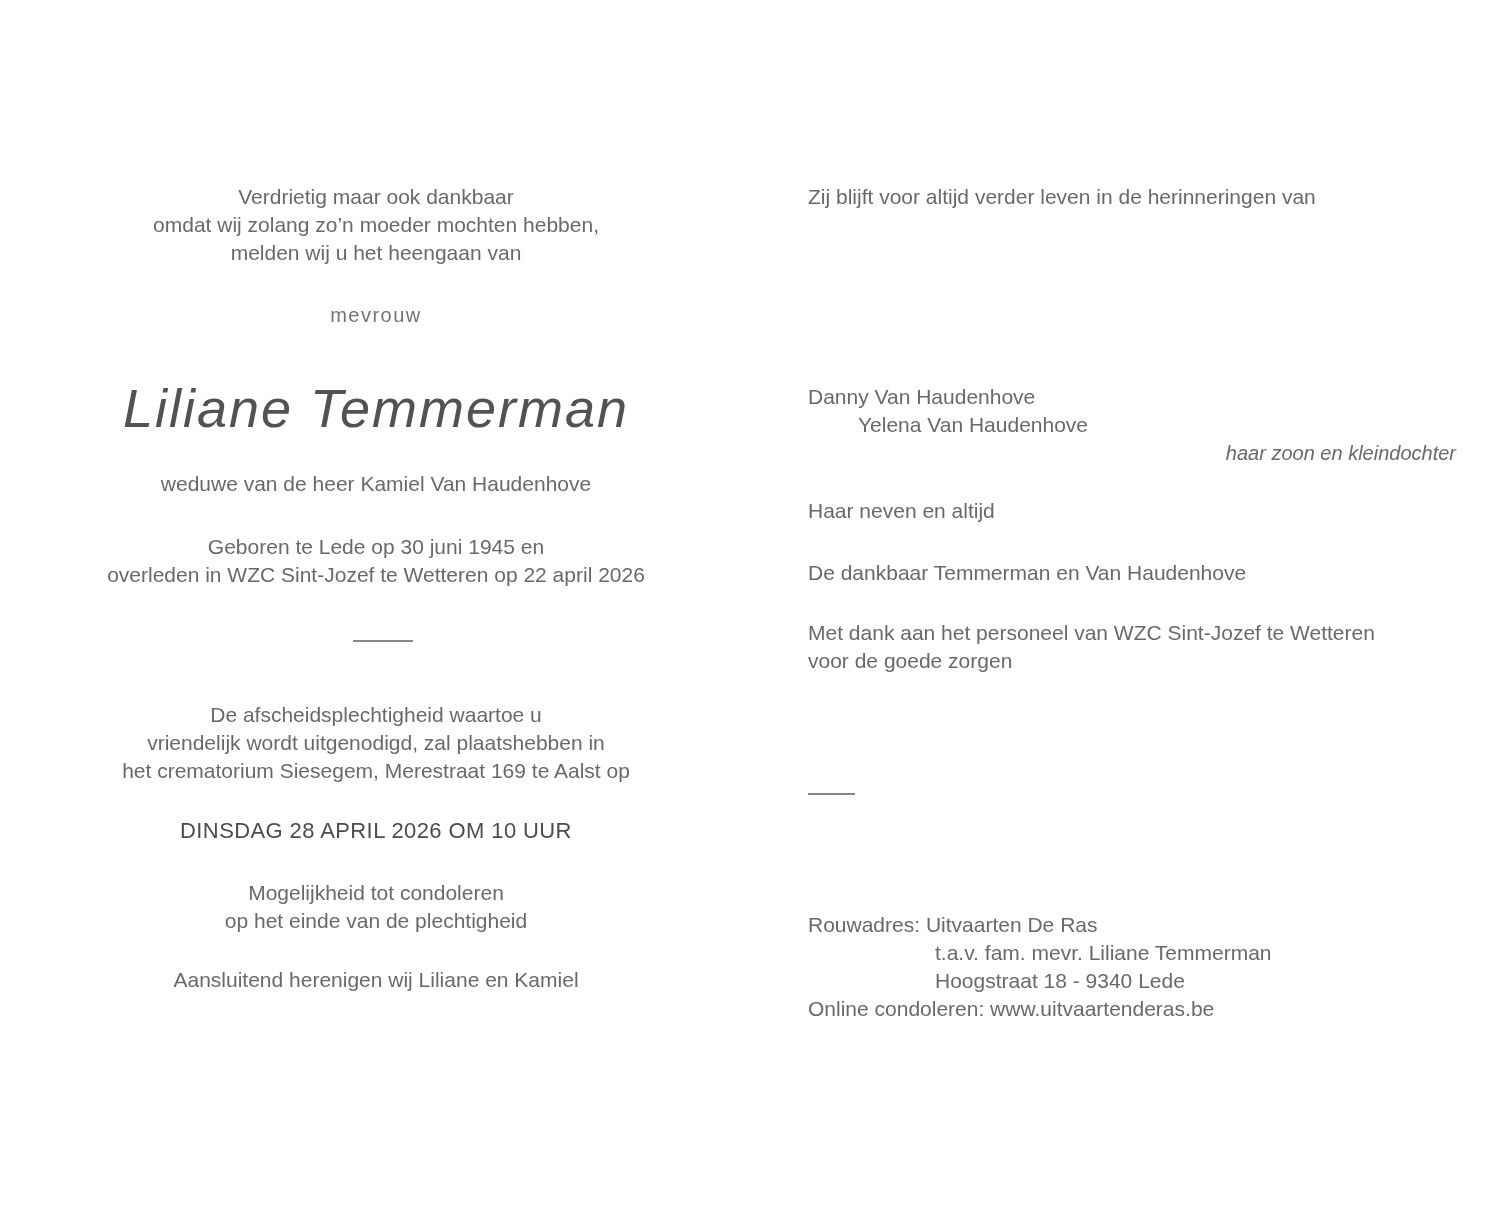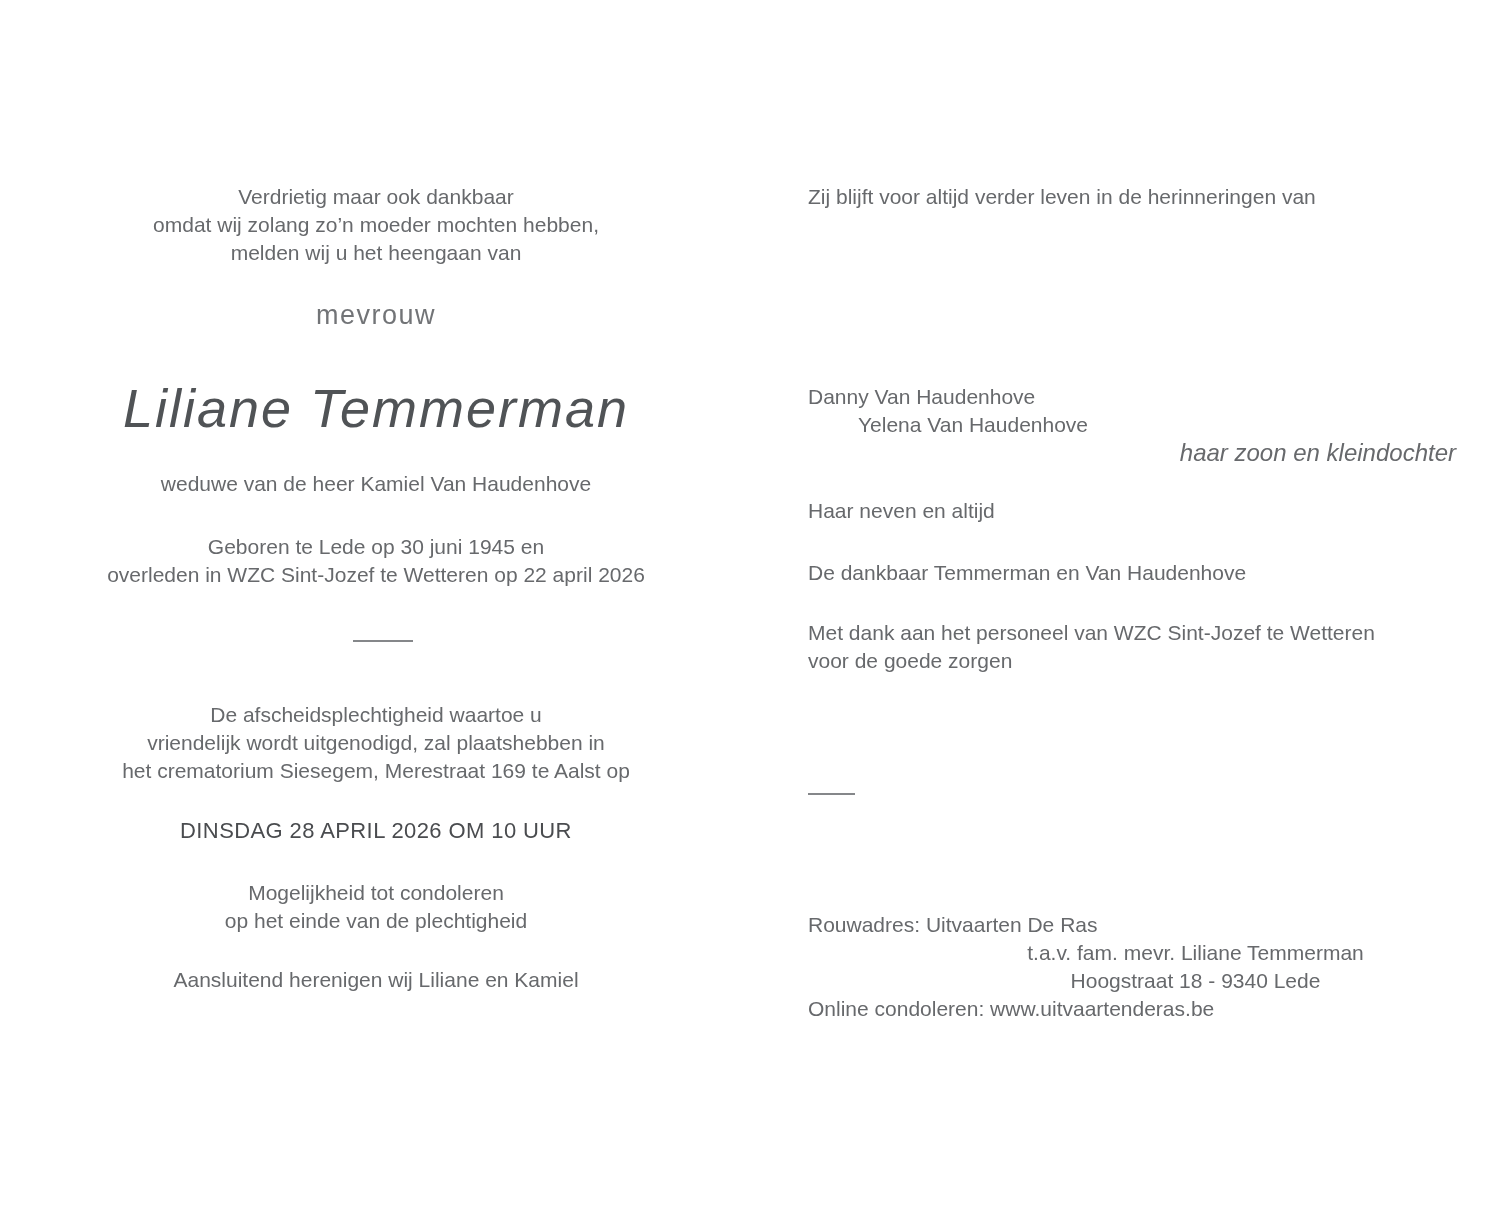--- a/index.html
+++ b/index.html
@@ -30,21 +30,21 @@
     left: 0;
     width: 100%;
     font-size: 21px;
     line-height: 28px;
     font-weight: 400;
   }
   .center { text-align: center; }
   .line { display: block; }
 
   .salutation {
-    font-size: 27px;
+    font-size: 20px;
     letter-spacing: 1.5px;
     color: #727477;
   }
   .deceased-name {
     font-family: Liberation Sans, sans-serif;
     font-style: italic;
     font-weight: 400;
     font-size: 54px;
     line-height: 80px;
     color: var(--name-color, #505356);
@@ -59,25 +59,25 @@
   .divider {
     position: absolute;
     border-top: 2px solid #85878a;
     height: 0;
   }
   .divider.left-div  { left: 317px; width: 60px; }
   .divider.right-div { left: 0;     width: 47px; }
   .indent-1 { padding-left: 50px; }
   .caption {
     font-style: italic;
-    font-size: 24px;
+    font-size: 20px;
     text-align: right;
     padding-right: 13px;
   }
-  .addr-indent { padding-left: 127px; text-align: center; }
+  .addr-indent { padding-left: 127px; }
 </style>
 </head>
 <body>
 
 <div class="card">
 
   <section class="page left">
 
     <div class="block center" style="top:183px">
       <span class="line">Verdrietig maar ook dankbaar</span>

